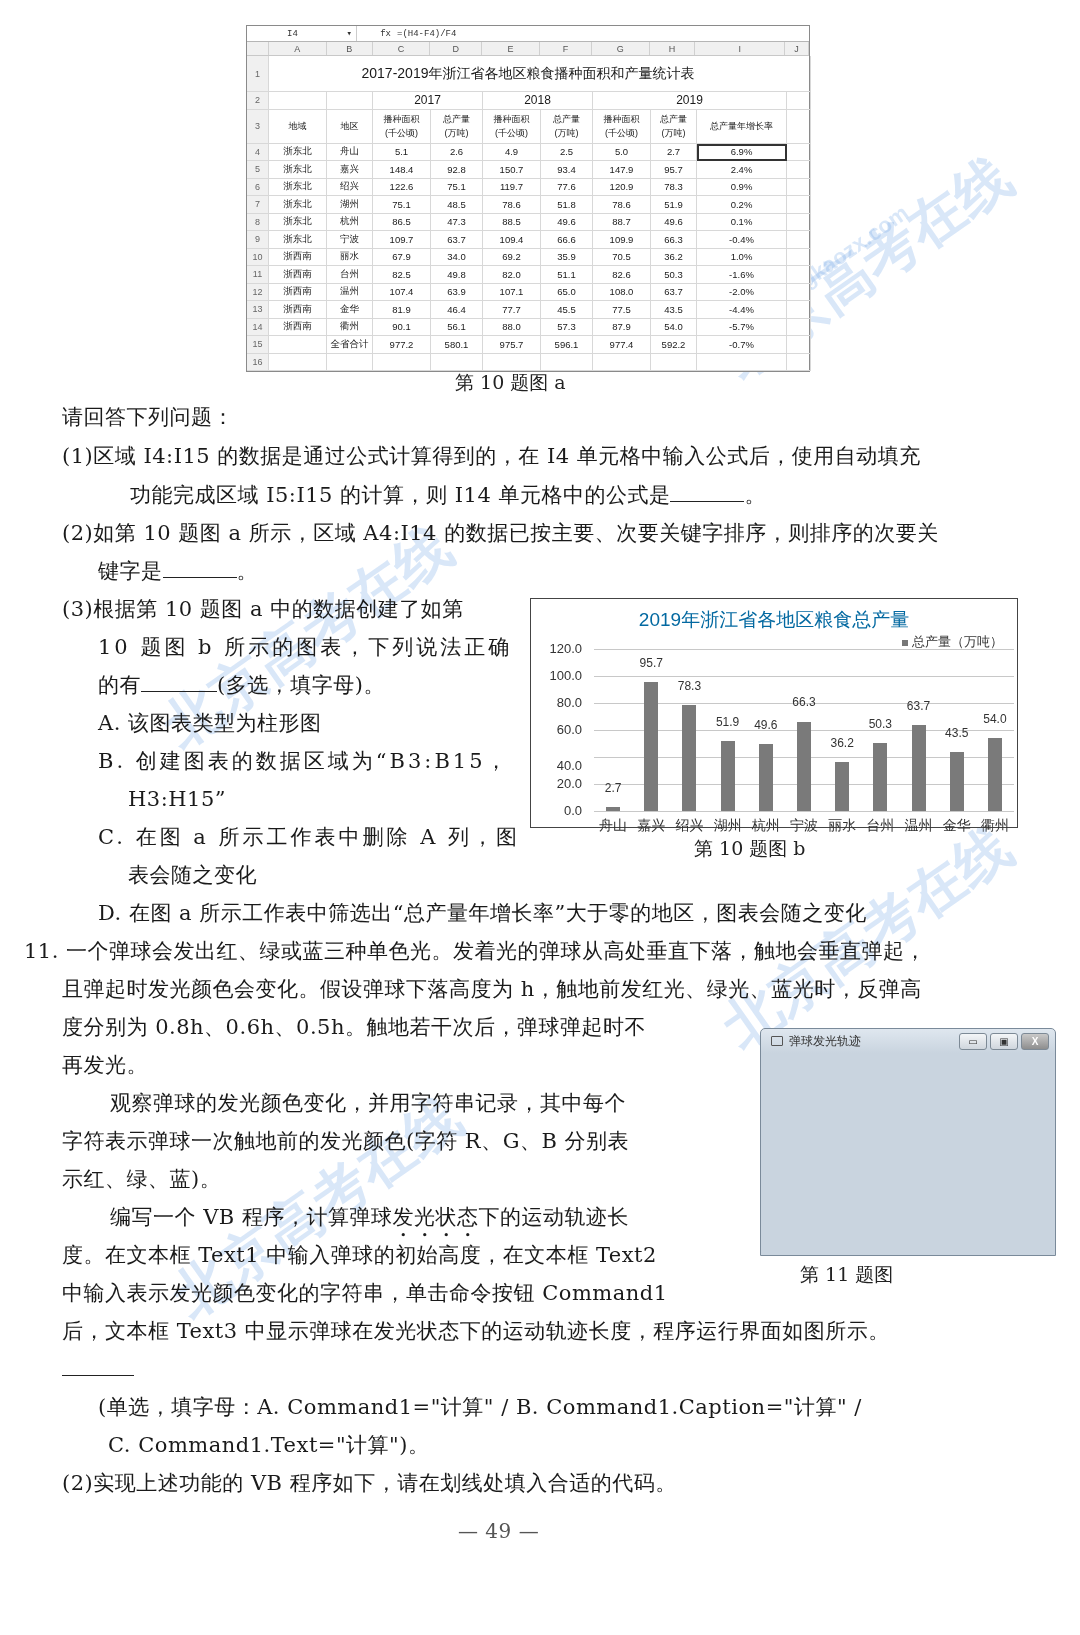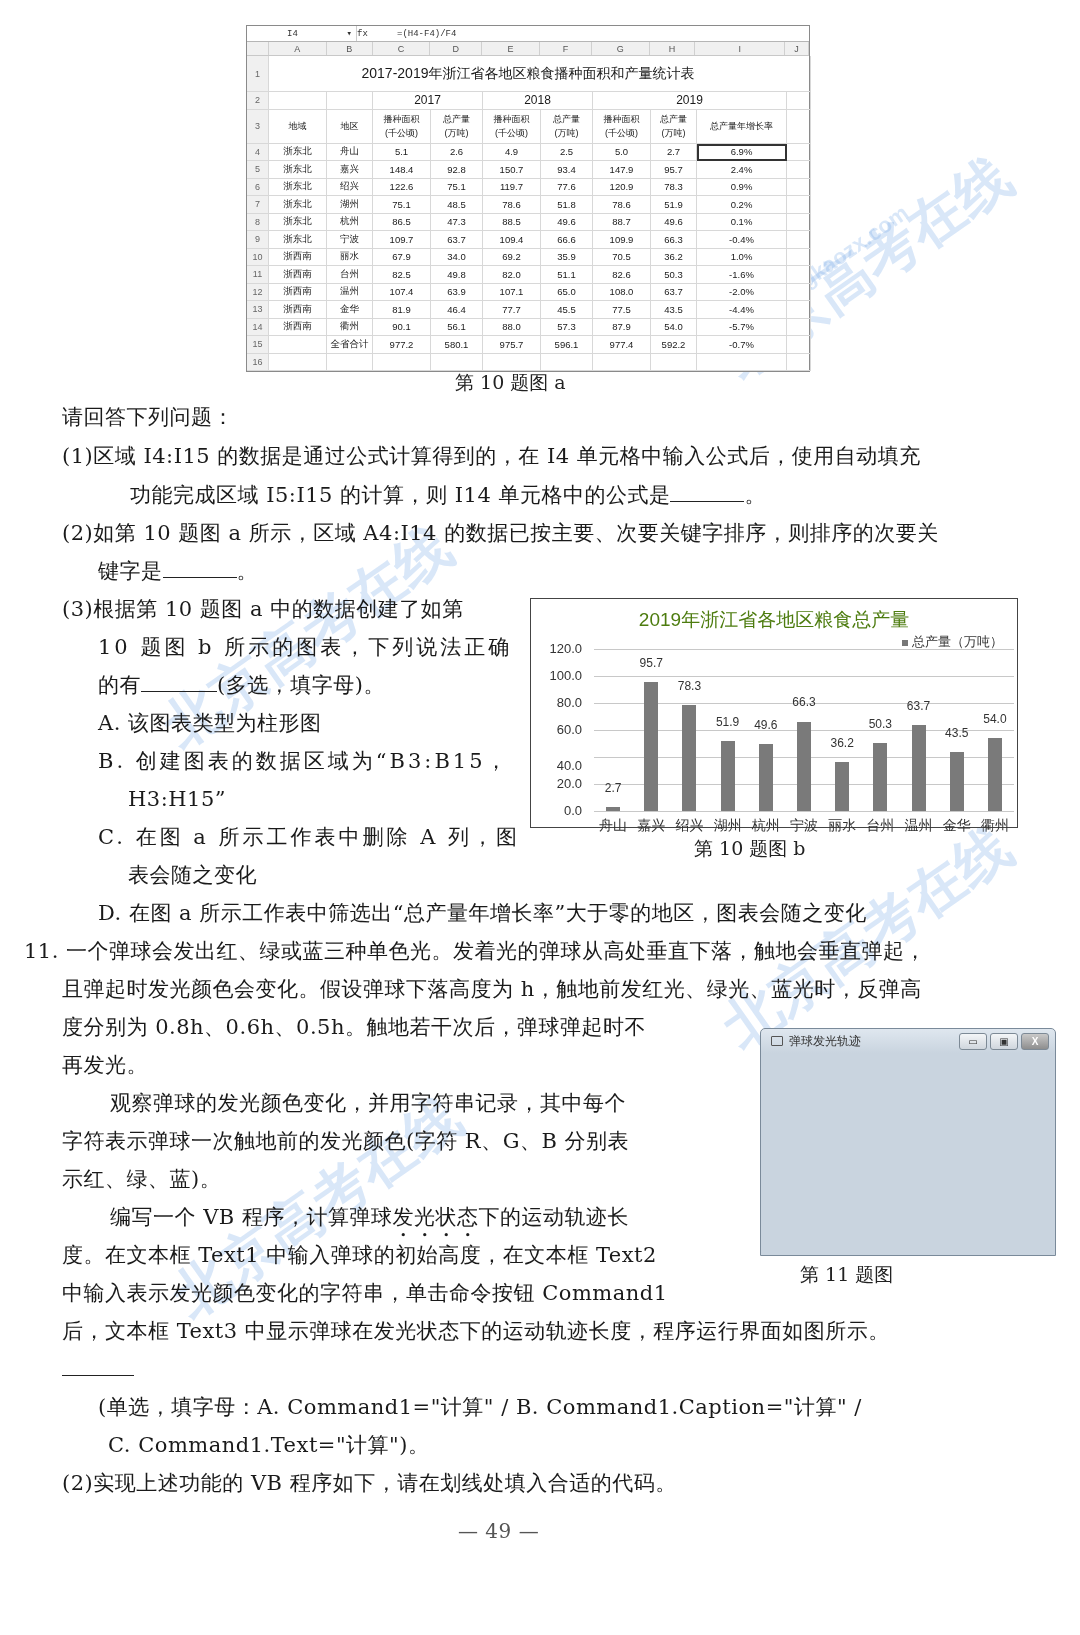--- a/index.html
+++ b/index.html
@@ -4,41 +4,41 @@
 <style>
   * { box-sizing: border-box; margin: 0; padding: 0; }
   body { width: 1080px; height: 1635px; background: #ffffff; position: relative; overflow: hidden;
          font-family: "DejaVu Serif", "Liberation Serif", serif; color: #1a1a1a; }
 
   
   .sheet { position: absolute; left: 246px; top: 25px; width: 564px; border: 1px solid #8a8a8a; background:#fff;
            font-family: "Liberation Sans", "DejaVu Sans", sans-serif; }
   .fbar { height: 16px; display: flex; align-items: center; font-size: 9px; border-bottom: 1px solid #b5b5b5; font-family:"Liberation Mono", monospace; color:#333;}
   .fbar .namebox { width: 110px; padding-left: 40px; border-right: 1px solid #ccc; height: 100%; display:flex; align-items:center; justify-content:space-between; padding-right:4px;}
-  .fbar .fx { width: 40px; padding-right: 6px; }
+  .fbar .fx { width: 40px; text-align: right; padding-right: 6px; }
   .colhdr { display: flex; height: 14px; background: #f0f0f0; border-bottom: 1px solid #c8c8c8; font-size: 9px; color: #555; }
   .colhdr div { border-right: 1px solid #d0d0d0; text-align: center; line-height: 14px; }
   .grid { display: grid; grid-template-columns: 22px 58px 46px 58px 52px 58px 52px 58px 46px 90px 24px; font-size: 9.5px; }
   .grid > div { border-right: 1px solid #d8d8d8; border-bottom: 1px solid #d8d8d8; display:flex; align-items:center; justify-content:center; height: 17.5px; }
   .rn { background: #f0f0f0; color: #666; font-size: 9px; }
   .title-row { grid-column: 2 / 11; font-size: 14px !important; height: 36px !important; border-right:none !important;}
   .hdr3 { height: 34px !important; flex-direction: column; line-height: 14px; font-size: 9px; }
   .sel { outline: 2px solid #333; outline-offset: -2px; }
 
   .cap { position: absolute; font-size: 19px; font-family: "DejaVu Serif", serif; color:#222;}
 
   
   .p { position: absolute; font-size: 21px; line-height: 38px; white-space: nowrap; letter-spacing: 0.5px; }
   .blank { display: inline-block; border-bottom: 1px solid #222; height: 22px; vertical-align: baseline; }
   .dot { text-emphasis: dot; -webkit-text-emphasis: filled dot; text-emphasis-position: under; }
 
   
   .chart { position: absolute; left: 530px; top: 598px; width: 488px; height: 230px; border: 1.5px solid #444; background: #fff;
            font-family: "Liberation Sans", "DejaVu Sans", sans-serif; }
-  .chart .ctitle { position: absolute; top: 8px; width: 100%; text-align: center; font-size: 19px; color:#4d7c0f; }
+  .chart .ctitle { position: absolute; top: 8px; width: 100%; text-align: center; font-size: 19px; color:#0369a1; }
   .chart .legend { position: absolute; top: 34px; right: 14px; font-size: 13px; color:#333;}
   .chart .legend .sw { display:inline-block; width:6px; height:6px; background:#777; margin-right:4px; vertical-align:middle;}
   .plot { position: absolute; left: 63px; top: 50px; width: 420px; height: 162px; }
   .ytick { position: absolute; left: -58px; width: 46px; text-align: right; font-size: 13px; color:#333; }
   .gline { position: absolute; left: 0; right: 0; border-top: 1px solid #c8c8c8; }
   .bar { position: absolute; width: 14px; background: #7a7a7a; bottom: 0; }
   .blabel { position: absolute; font-size: 12px; color:#333; text-align:center; width:40px;}
   .xlab { position: absolute; top: 168px; font-size: 14px; text-align: center; width: 38px; color:#333;}
 
   

